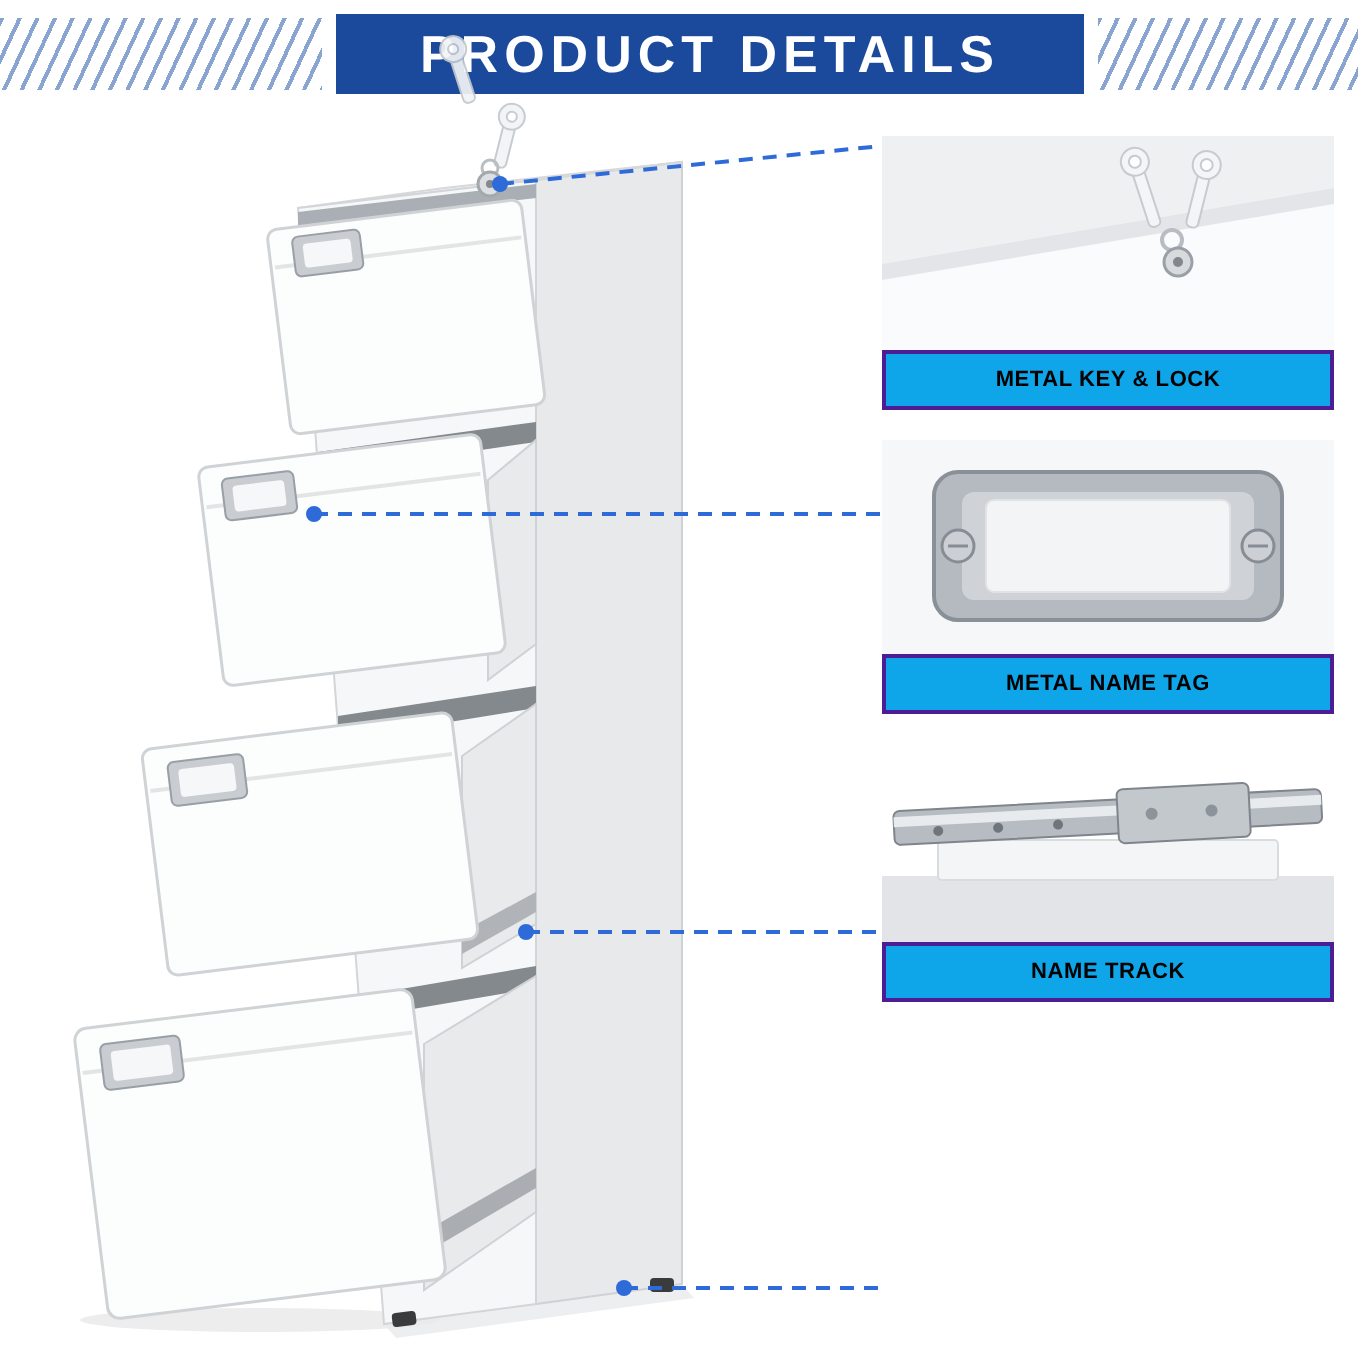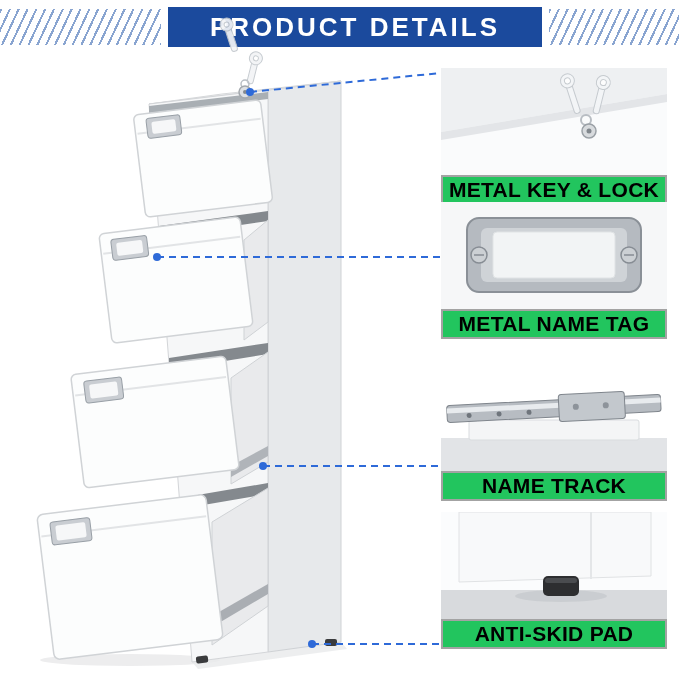--- a/index.html
+++ b/index.html
@@ -18,27 +18,27 @@
     background:repeating-linear-gradient(115deg, rgba(40,90,170,0.55) 0 2px, transparent 2px 8px);
   }
   .stripes.left  { left:0;   width:161px; }
   .stripes.right { left:549px; width:130px; }
 
   
   .scene { position:absolute; left:0; top:0; width:679px; height:673px; }
 
   
   .panel { position:absolute; left:441px; width:226px; }
-  .panel-1 { top:68px; } .panel-2 { top:202px; } .panel-3 { top:364px; } .panel-4 { top:512px; }
+  .panel-1 { top:68px; } .panel-2 { top:220px; } .panel-3 { top:364px; } .panel-4 { top:512px; }
   .photo { width:226px; height:107px; background:#f4f5f6; overflow:hidden; }
   .photo svg { display:block; width:100%; height:100%; }
   .panel-label {
-    height:26px; border:2px solid #a3a3a3; background:#22c55e; color:#000000;
+    height:26px; border:2px solid #4c1d95; background:#0ea5e9; color:#000000;
     display:flex; align-items:center; justify-content:center;
-    font-size:21px; font-weight:bold; letter-spacing:0.3px; white-space:nowrap;
+    font-size:11px; font-weight:bold; letter-spacing:0.3px; white-space:nowrap;
   }
 </style>
 </head>
 <body>
 
 <div class="page">
 
   <div class="stripes left"></div>
   <div class="banner">
     <span>PRODUCT DETAILS</span>
@@ -187,28 +187,14 @@
           <circle cx="58" cy="47" r="2.5" fill="#6f757c"></circle>
           <circle cx="88" cy="47" r="2.5" fill="#6f757c"></circle>
           <circle cx="135" cy="44" r="3" fill="#8d939a"></circle>
           <circle cx="165" cy="44" r="3" fill="#8d939a"></circle>
         </g>
       </svg>
     </div>
     <div class="panel-label">NAME TRACK</div>
   </div>
 
-  <div class="panel panel-4">
-    <div class="photo">
-      <svg viewBox="0 0 226 107">
-        <rect width="226" height="107" fill="#fbfcfd"></rect>
-        <rect x="0" y="78" width="226" height="29" fill="#d8dadd"></rect>
-        <polygon points="18,0 210,0 210,64 18,70" fill="#f8f9fa" stroke="#e0e2e4"></polygon>
-        <line x1="150" y1="0" x2="150" y2="67" stroke="#e4e6e8" stroke-width="2"></line>
-        <ellipse cx="120" cy="84" rx="46" ry="6" fill="#c0c3c6" opacity="0.55"></ellipse>
-        <rect x="102" y="64" width="36" height="20" rx="5" fill="#2d2e30"></rect>
-        <rect x="104" y="66" width="32" height="5" rx="2.5" fill="#4a4c4f"></rect>
-      </svg>
-    </div>
-    <div class="panel-label">ANTI-SKID PAD</div>
-  </div>
 
 </div>
 
 </body></html>

